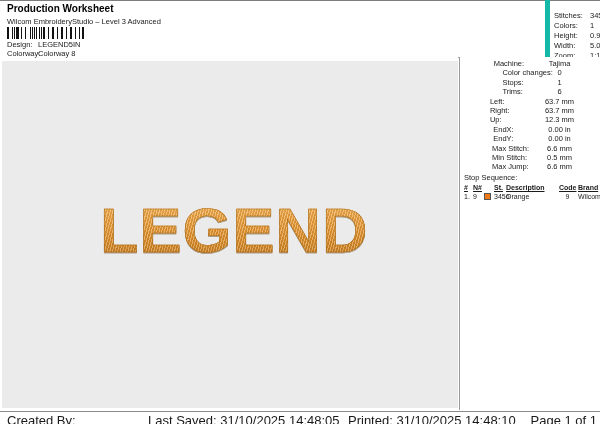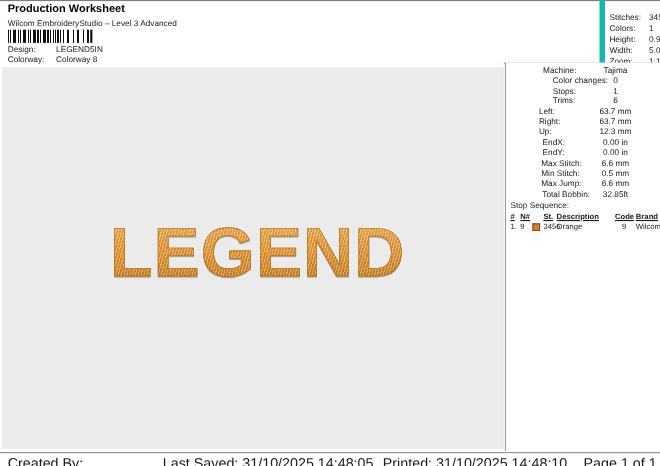--- a/index.html
+++ b/index.html
@@ -23,21 +23,21 @@
   .hdr-sub   { left:7px; top:17px; font-size:7.5px; color:#222; }
   .barcode   { left:7px; top:27px; width:77px; height:12px;
     background:repeating-linear-gradient(90deg,
       #111 0px, #111 1.5px, #fff 1.5px, #fff 2.5px,
       #111 2.5px, #111 3px,  #fff 3px,  #fff 5px,
       #111 5px,  #111 6.5px, #fff 6.5px,#fff 7px,
       #111 7px,  #111 7.5px, #fff 7.5px,#fff 9px);
     border-right:2px solid #111;
   }
   .hdr-row { left:7px; display:flex; }
-  .hdr-row .lbl { width:44px; }
+  .hdr-row .lbl { width:31px; }
   .hdr-design   { top:40px; }
   .hdr-colorway { top:49px; }
 
   
   .summary { left:545px; top:0; width:75px; height:57px;
     border-left:5px solid #14b8a6; padding:11px 0 0 4px; }
   .summary .kv { display:flex; line-height:10px; font-size:7.5px; }
   .summary .kv .lbl { width:36px; }
 
   .hdr-hrule { left:458px; top:57px; width:142px; height:1px; background:#9a9a9a; }
@@ -192,24 +192,20 @@
       <div class="kv">
         <span class="lbl">Min Stitch:</span>
         <span>0.5 mm</span>
       </div>
 
       <div class="kv">
         <span class="lbl">Max Jump:</span>
         <span>6.6 mm</span>
       </div>
 
-      <div class="kv">
-        <span class="lbl">Total Bobbin:</span>
-        <span>32.85ft</span>
-      </div>
     </div>
   <div class="stop-title">Stop Sequence:</div>
   <div class="sstable">
     <div class="shead">
       <span class="c-num">#</span>
       <span class="c-needle">N#</span>
       <span class="c-st">St.</span>
       <span class="c-desc">Description</span>
       <span class="c-code">Code</span>
       <span class="c-brand">Brand</span>

